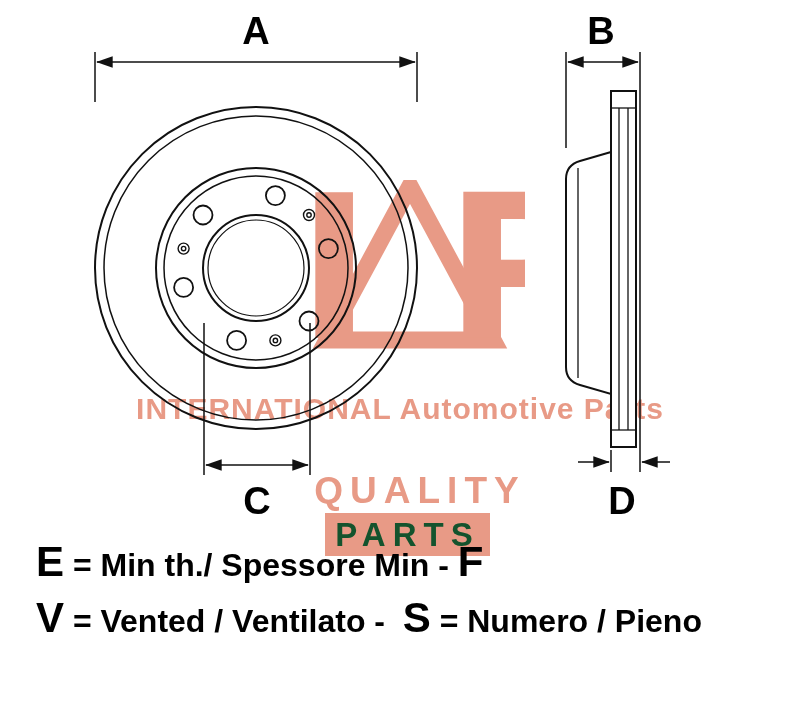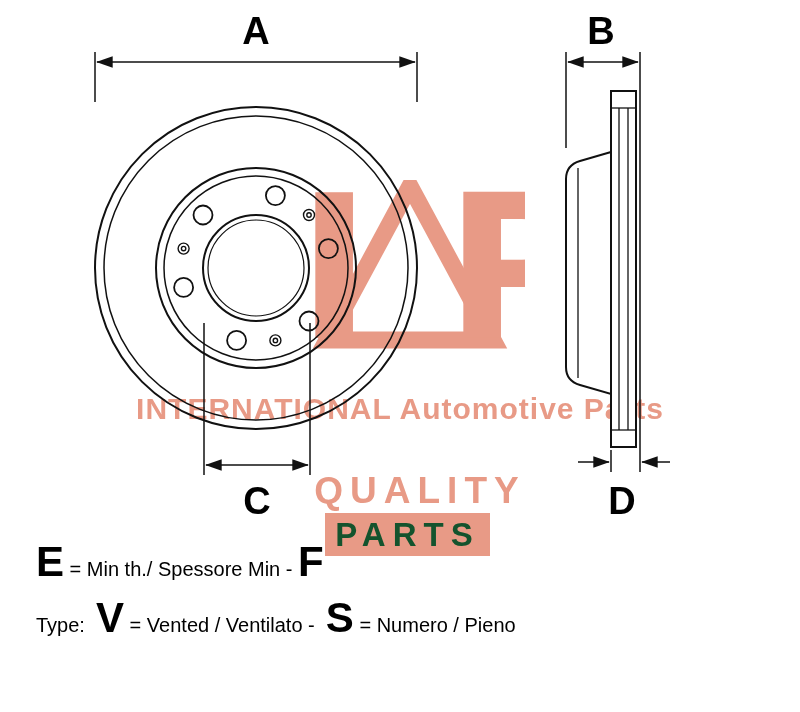--- a/index.html
+++ b/index.html
@@ -22,21 +22,21 @@
     position:absolute;top:513px;left:325px;width:165px;height:43px;
     background:#e89a86;color:#14532d;font-weight:bold;font-size:33px;
     letter-spacing:7px;text-align:center;line-height:44px;
   }
   
   .diagram{position:absolute;inset:0;z-index:2;}
   
   .legend{position:absolute;left:0;top:538px;width:800px;z-index:3;color:#000;}
   .legend-line{display:flex;align-items:baseline;padding-left:36px;white-space:pre;height:56px;}
   .lg-big{font-size:42px;font-weight:bold;}
-  .lg-txt{font-size:20px;font-weight:normal;text-align:center;}
+  .lg-txt{font-size:32px;font-weight:bold;text-align:center;}
 </style>
 </head>
 <body>
 
 <div class="stage">
 
   <div class="watermark">
     <div class="wm-logo">
       <svg width="230" height="170" viewBox="0 0 230 170">
         <text x="2" y="158" font-size="200" font-weight="bold" fill="#e89a86" style="font-family:&quot;DejaVu Sans&quot;,sans-serif">I</text>
@@ -122,21 +122,20 @@
   </svg>
 
   <div class="legend">
     <div class="legend-line">
       <span class="lg-big">E</span>
       <span class="lg-txt"> = Min th./ Spessore Min </span>
       <span class="lg-txt">- </span>
       <span class="lg-big">F</span>
     </div>
     <div class="legend-line">
-      <span class="lg-txt">Type:  </span>
       <span class="lg-big">V</span>
       <span class="lg-txt"> = Vented / Ventilato -  </span>
       <span class="lg-big">S</span>
       <span class="lg-txt"> = Numero / Pieno</span>
     </div>
   </div>
 
 </div>
 
 </body></html>

